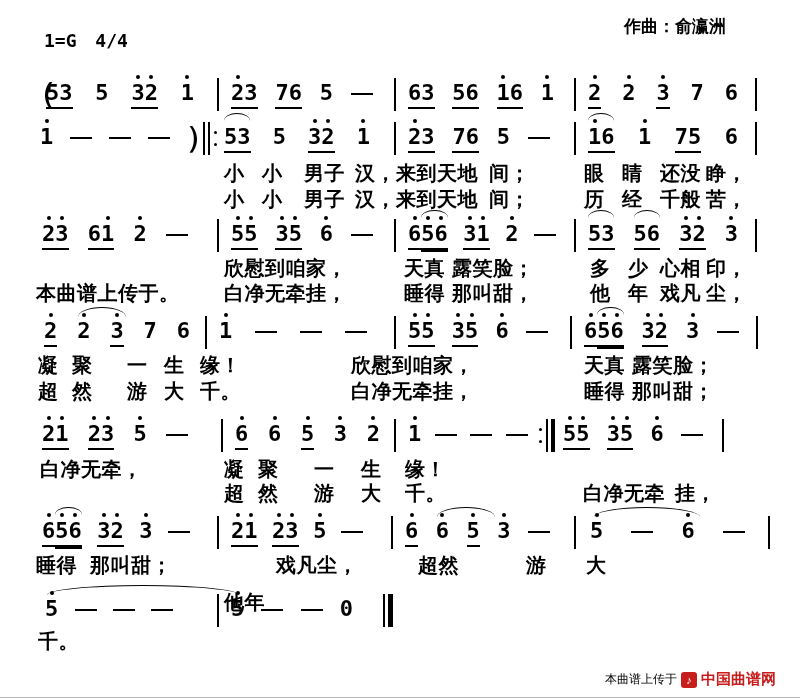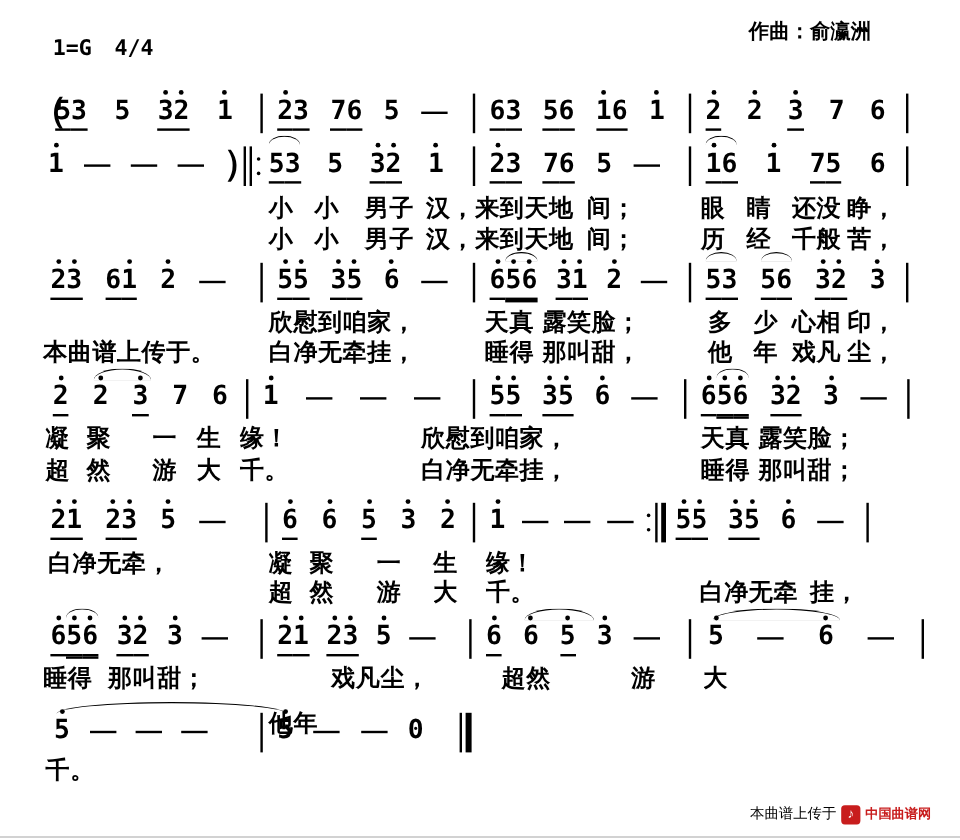--- a/index.html
+++ b/index.html
@@ -35,21 +35,21 @@
   .sym  { position:absolute; width:18px; height:33px; }
   .sym i{ position:absolute; background:#000; }
 
   .lyr  { position:absolute; font-size:20px; font-weight:700; white-space:nowrap;
           letter-spacing:0.5px; }
 
   .footer { position:absolute; right:24px; top:670px; display:flex; align-items:center; gap:4px;margin-left:48px; }
   .up     { font-size:12px; }
   .logo   { display:inline-block; width:16px; height:16px; border-radius:3px;
             color:#fff; font-size:11px; line-height:16px; text-align:center; }
-  .site   { font-size:11px; font-weight:700; }
+  .site   { font-size:15px; font-weight:700; }
   .bottomline { position:absolute; left:0; right:0; top:697px; height:1px; background:#b5b5b5; }
 </style>
 </head>
 <body>
 
 <div class="page">
   <div class="keytime">1=G 4/4</div>
   <div class="credits">
     <div>作曲：俞瀛洲</div>
   </div>

